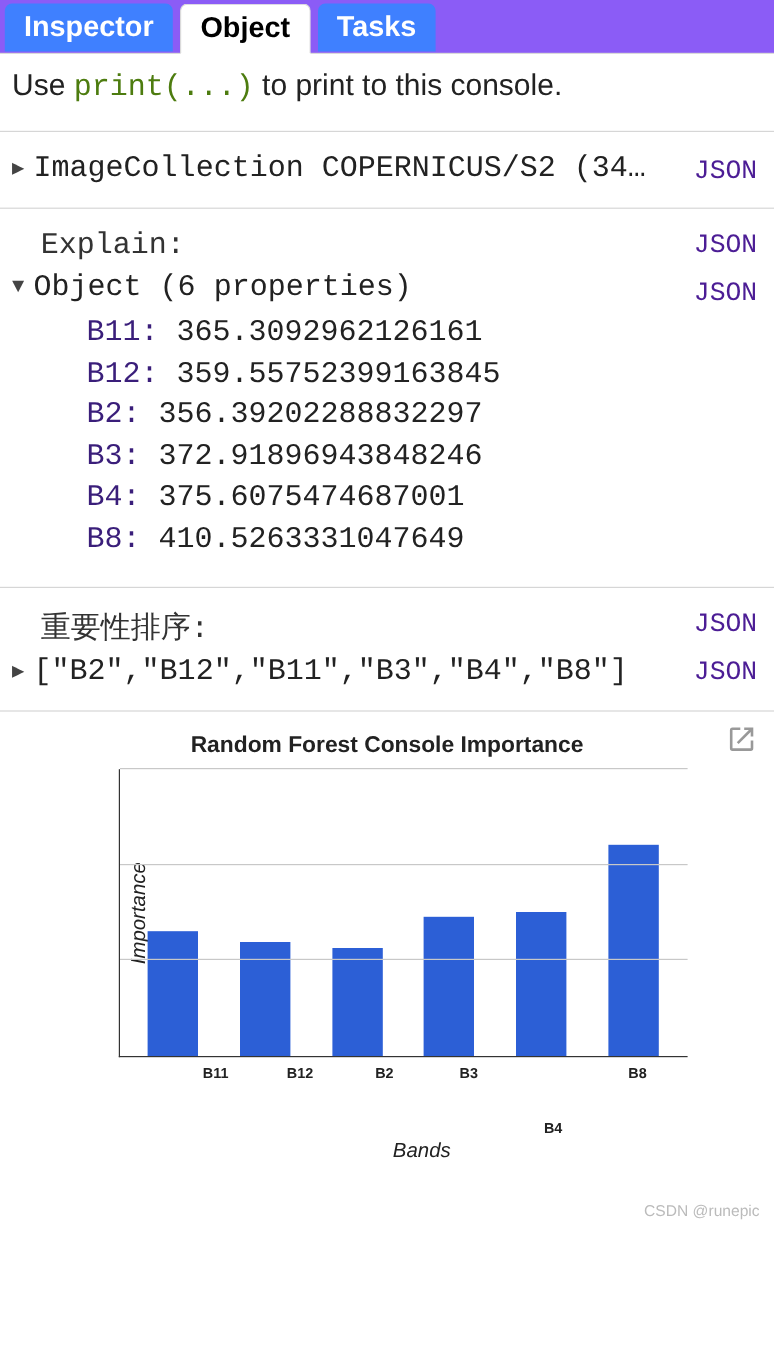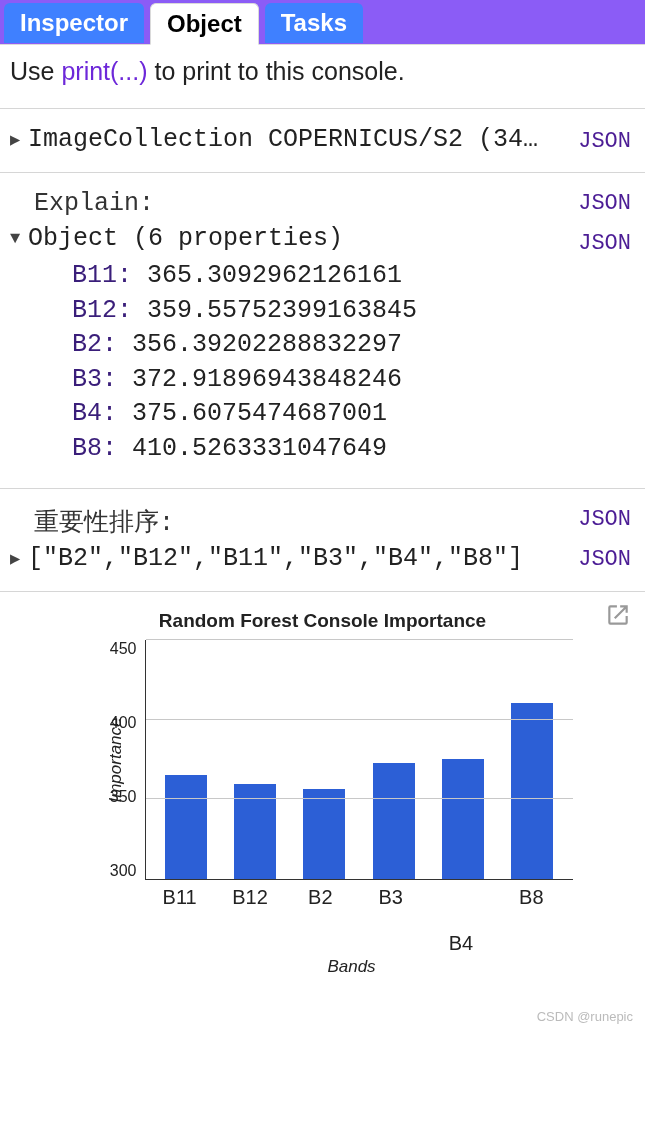--- a/index.html
+++ b/index.html
@@ -33,22 +33,22 @@
   border: 1px solid #dadada;
   border-bottom: 1px solid #fff;
   position: relative;
   top: 1px;
 }
 .hint {
   padding: 12px 10px 22px 10px;
   font-size: 25px;
 }
 .hint .code {
-  font-family: Liberation Sans, sans-serif;
-  color: #6d28d9;
+  font-family: Liberation Mono, monospace;
+  color: #4d7c0f;
 }
 .sep { border: none; border-top: 1px solid #d6d6d6; }
 .block {
   position: relative;
   padding: 16px 10px 18px 10px;
 }
 .json-btn {
   position: absolute;
   right: 14px;
   font-family: "Courier New", Consolas, monospace;
@@ -168,21 +168,22 @@
   padding: 0 6px;
 }
 .bar {
   width: 42px;
   background: #2c5fd6;
 }
 .xticks {
   display: flex;
   justify-content: space-around;
   padding: 6px 6px 0 72px;
-  font-size: 20px;
+  font-size: 12px;
+  font-weight: bold;
 }
 .xlabel {
   text-align: center;
   font-style: italic;
   font-size: 17px;
   margin-top: 2px;
   padding-left: 58px;
 }
 .watermark {
   text-align: right;
@@ -252,26 +253,20 @@
   <div class="popout">
     <svg viewBox="0 0 24 24">
         <path d="M14 3v2h3.59l-9.3 9.29 1.42 1.42L19 6.41V10h2V3h-7zM19 19H5V5h6V3H5a2 2 0 0 0-2 2v14a2 2 0 0 0 2 2h14a2 2 0 0 0 2-2v-6h-2v6z"></path>
       </svg>
   </div>
   <div class="chart-box">
     <div class="chart-title">Random Forest Console Importance</div>
     <div class="chart-body">
       <div class="ylabel-wrap">
           <div class="ylabel">Importance</div>
-        </div>
-      <div class="yaxis" id="yaxis">
-          <div>450</div>
-          <div>400</div>
-          <div>350</div>
-          <div>300</div>
         </div>
       <div class="plot" id="plot">
         <div class="bars" id="bars">
             <div class="bar" style="height: 43.54%; background: rgb(44, 95, 214);"></div>
             <div class="bar" style="height: 39.7067%; background: rgb(44, 95, 214);"></div>
             <div class="bar" style="height: 37.5933%; background: rgb(44, 95, 214);"></div>
             <div class="bar" style="height: 48.6133%; background: rgb(44, 95, 214);"></div>
             <div class="bar" style="height: 50.4067%; background: rgb(44, 95, 214);"></div>
             <div class="bar" style="height: 73.6867%; background: rgb(44, 95, 214);"></div>
           </div>

